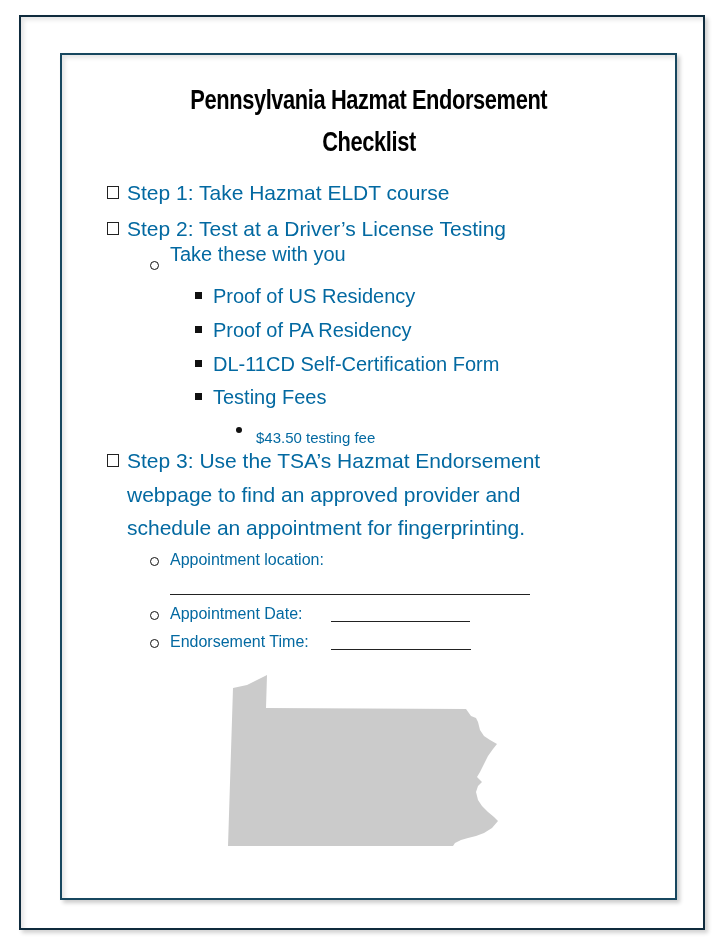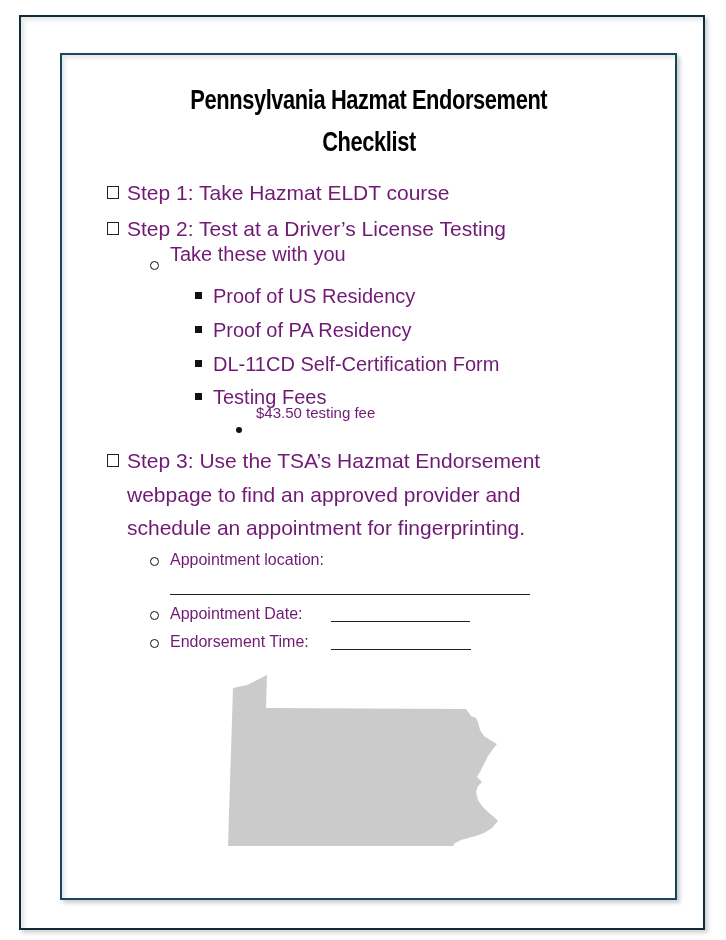--- a/index.html
+++ b/index.html
@@ -53,21 +53,21 @@
     transform-origin: center;
     white-space: nowrap;
   }
   .title-line1 { top: 84px; }
   .title-line2 { top: 126px; }
 
   .row {
     position: absolute;
     white-space: nowrap;
     font-family: "Liberation Sans", sans-serif;
-    color: #701a75;
+    color: #0369a1;
   }
   .lvl0 { font-size: 21px; }
   .lvl1 { font-size: 20px; }
   .lvl2 { font-size: 20px; }
   .lvl3 { font-size: 15px; }
   .lvl1s { font-size: 16px; }
 
   .checkbox {
     position: absolute;
     width: 12px;
@@ -136,21 +136,21 @@
 <div class="square-bullet" style="left:195px; top:326px;"></div>
 <div class="row lvl2" style="left:213px; top:319px;">Proof of PA Residency</div>
 
 <div class="square-bullet" style="left:195px; top:360px;"></div>
 <div class="row lvl2" style="left:213px; top:353px;">DL-11CD Self-Certification Form</div>
 
 <div class="square-bullet" style="left:195px; top:393px;"></div>
 <div class="row lvl2" style="left:213px; top:386px;">Testing Fees</div>
 
 <div class="dot-bullet" style="left:236px; top:427px;"></div>
-<div class="row lvl3" style="left:256px; top:404px;">$43.50 testing fee</div>
+<div class="row lvl3" style="left:256px; top:429px;">$43.50 testing fee</div>
 
 <div class="checkbox" style="left:107px; top:454px;"></div>
 <div class="row lvl0" style="left:127px; top:449px;">Step 3: Use the TSA’s Hazmat Endorsement</div>
 <div class="row lvl0" style="left:127px; top:483px;">webpage to find an approved provider and</div>
 <div class="row lvl0" style="left:127px; top:516px;">schedule an appointment for fingerprinting.</div>
 
 <div class="ring-bullet" style="left:150px; top:557px;"></div>
 <div class="row lvl1s" style="left:170px; top:551px;">Appointment location:</div>
 <div class="blank-line" style="left:170px; top:594px; width:360px;"></div>
 

